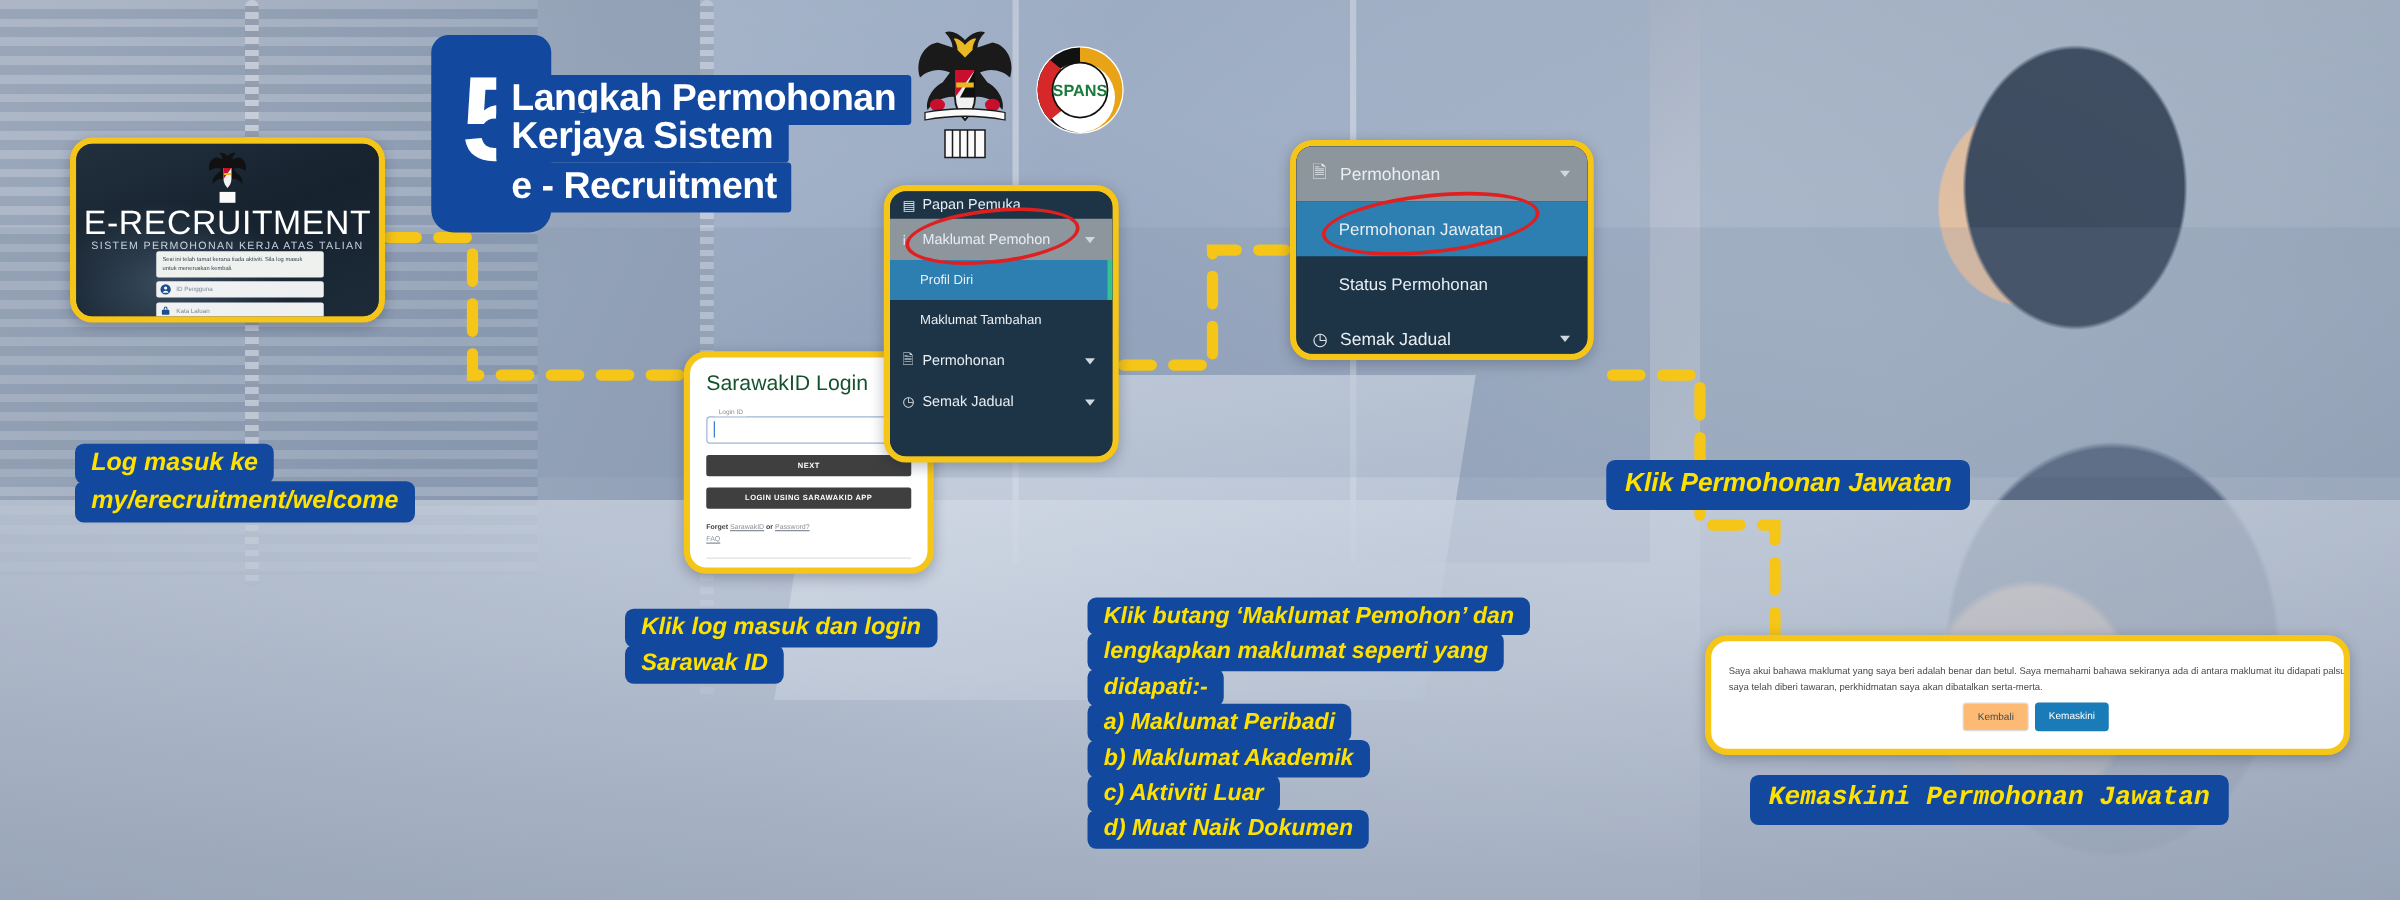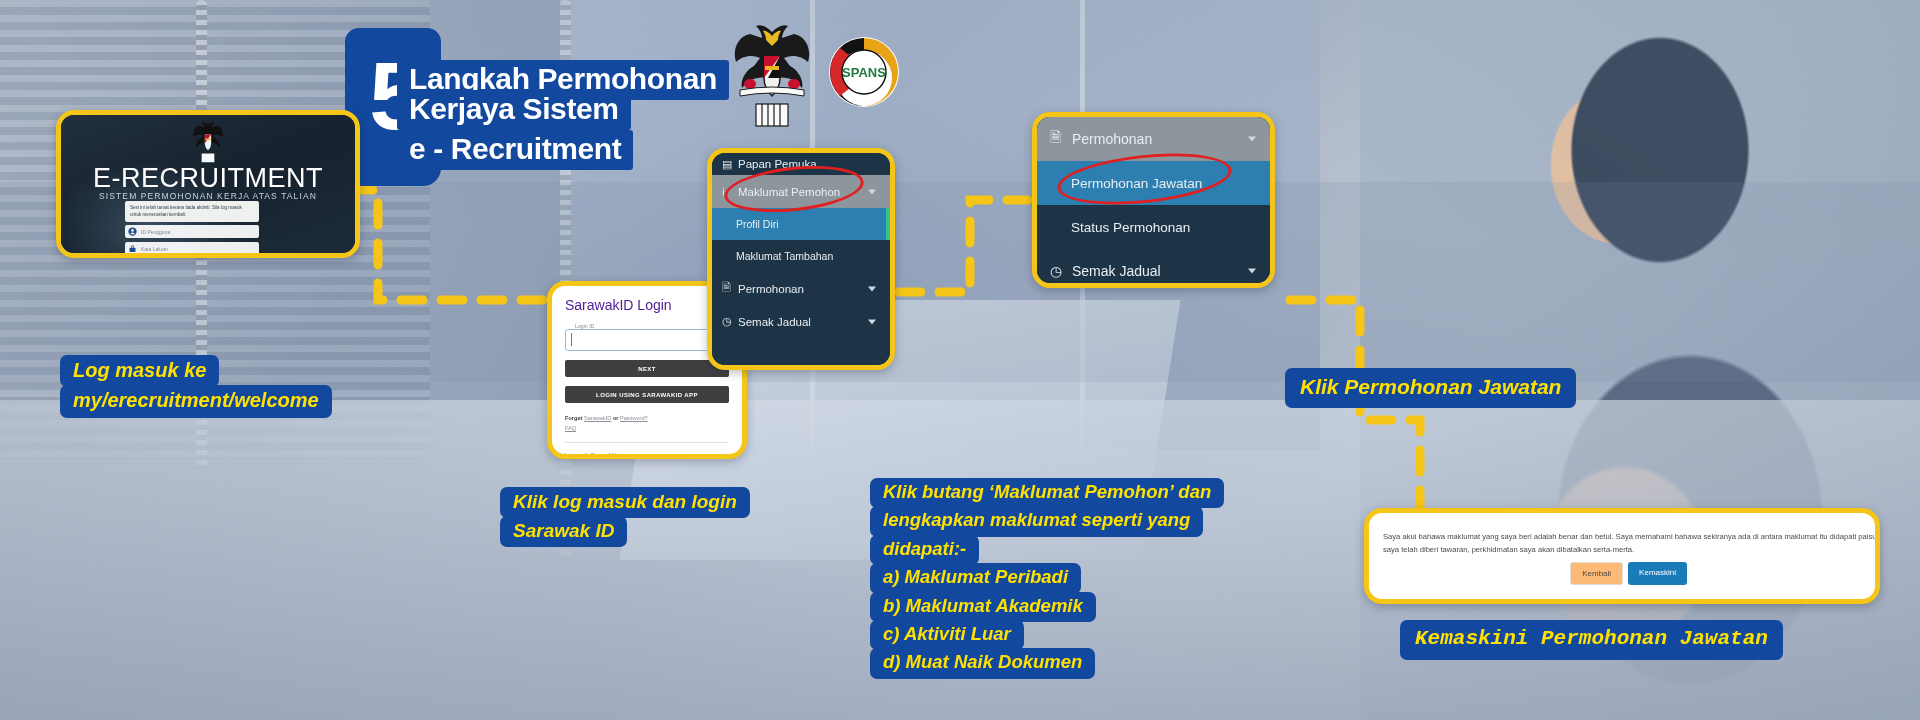--- a/index.html
+++ b/index.html
@@ -94,21 +94,21 @@
   .hdr-l1 { left: 52px; top: 16px; margin-top: 16px; }
   .hdr-l2 { left: 52px; top: 62px; }
   .hdr-l3 { left: 52px; top: 102px; }
 
   
   .logo { position: absolute; }
   #crest-logo { left: 730px; top: 22px; width: 84px; height: 116px; }
   #spans-logo { left: 828px; top: 36px; width: 72px; height: 72px; }
 
   
-  #card-erecruitment { left: 56px; top: 110px; width: 304px; height: 148px; padding:0; background:#15202b; }
+  #card-erecruitment { left: 56px; top: 110px; width: 252px; height: 148px; padding:0; background:#15202b; }
   .er-inner { position: absolute; inset: 0;
     background:
       radial-gradient(ellipse 140px 90px at 30% 80%, rgba(120,150,180,.35), rgba(0,0,0,0) 70%),
       linear-gradient(160deg, #22303d 0%, #16222e 48%, #1d2b38 100%);
   }
   .er-crest { position:absolute; left:50%; top:6px; transform:translateX(-50%); width:40px; height:46px; }
   .er-title { position:absolute; left:0; right:0; top:48px; text-align:center;
     color:#fff; font-size:27px; font-weight:400; letter-spacing:.5px; }
   .er-sub { position:absolute; left:0; right:0; top:76px; text-align:center;
     color:#c8d3de; font-size:8.5px; letter-spacing:1.1px; }
@@ -117,21 +117,21 @@
   .er-field { position:absolute; left:64px; width:134px; height:13px;
     background:rgba(255,255,255,.93); border-radius:2px; display:flex; align-items:center; gap:4px; padding-left:3px; }
   .er-f1 { top: 110px; }
   .er-f2 { top: 127px; }
   .er-ficon { width:9px; height:9px; flex:none; color:#1c4f8b; }
   .er-ftext { font-size:5px; color:#7b8794; }
 
   
   #card-sarawakid { left: 547px; top: 281px; width: 200px; height: 178px; background:#fff; }
   .sid-body { position:absolute; inset:0; padding: 11px 13px; }
-  .sid-title { font-size: 14px; color:#4c1d95; font-weight:400; }
+  .sid-title { font-size: 17px; color:#14532d; font-weight:400; }
   .sid-fieldwrap { position:relative; margin-top: 16px; height: 22px; }
   .sid-field {
     position:absolute; inset:0; border:1px solid #9fb6d4; border-radius:3px; background:#fff;
   }
   .sid-caret { position:absolute; left:6px; top:4px; width:1px; height:13px; background:#3f7fcf; }
   .sid-label {
     position:absolute; left:7px; top:-6px; background:#fff; padding:0 3px;
     font-size:5.2px; color:#8a8a8a;
   }
   .sid-btn {

